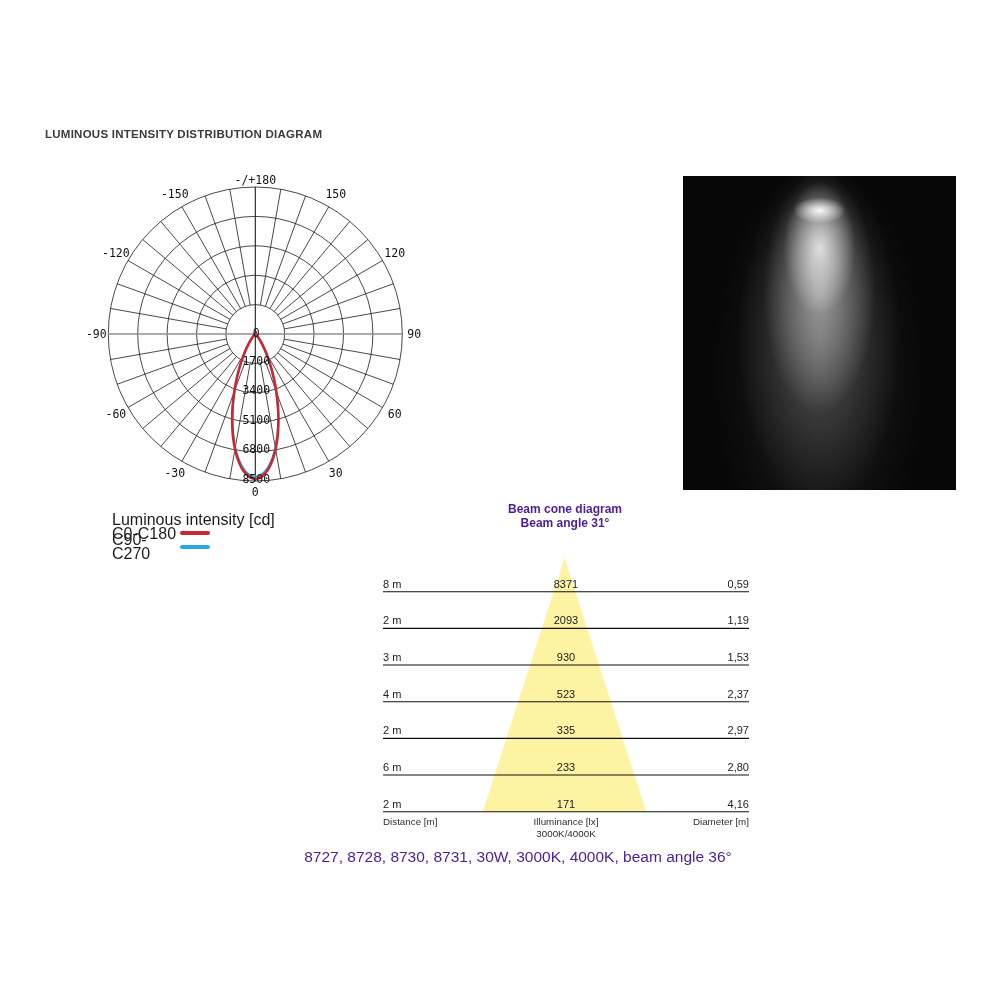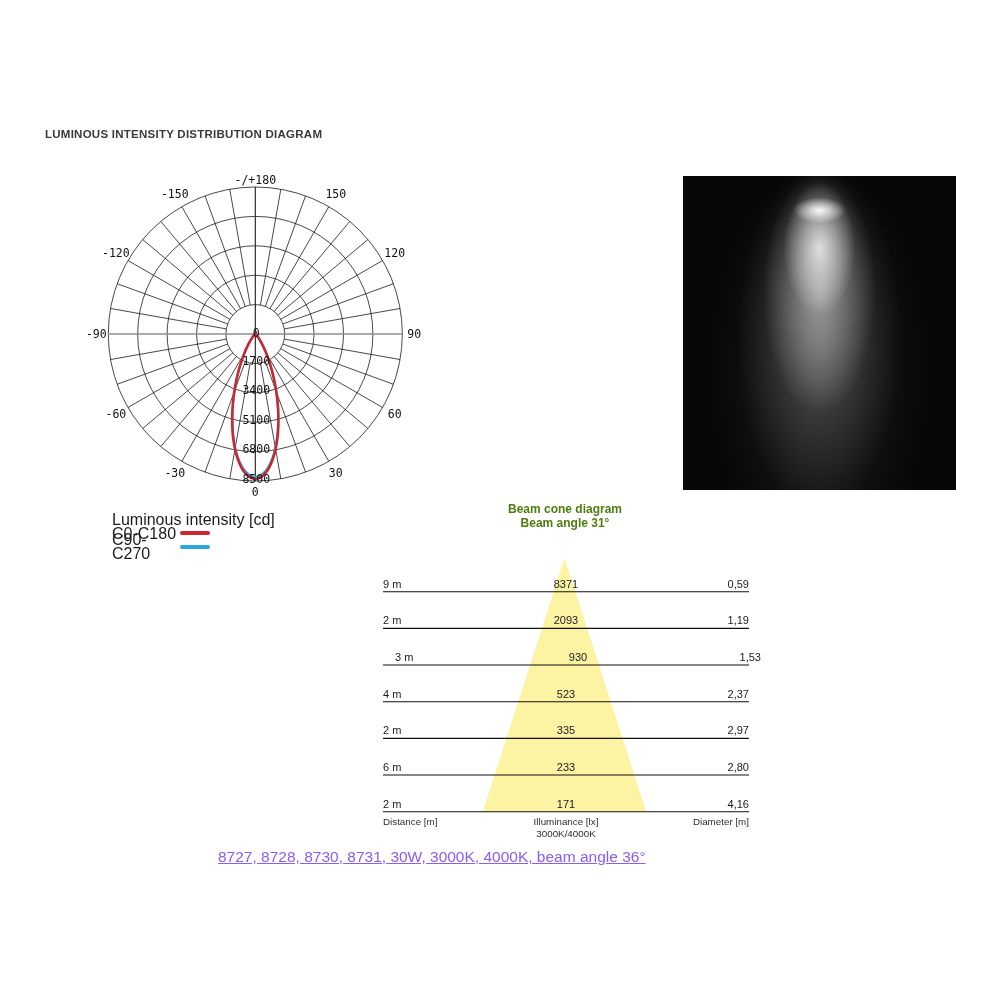--- a/index.html
+++ b/index.html
@@ -23,33 +23,33 @@
     background:
       radial-gradient(26px 13px at 50% 11%, rgba(255,255,255,.97), rgba(255,255,255,0) 100%),
       radial-gradient(46px 85px at 50% 23%, rgba(255,255,255,.78), rgba(255,255,255,0) 78%),
       radial-gradient(72px 155px at 50% 37%, rgba(228,228,228,.55), rgba(228,228,228,0) 78%),
       radial-gradient(105px 225px at 50% 52%, rgba(190,190,190,.32), rgba(190,190,190,0) 78%),
       radial-gradient(135px 260px at 50% 62%, rgba(160,160,160,.16), rgba(160,160,160,0) 80%),
       #070707;}
 
   
   .beam-header{left:415px;top:502px;width:300px;text-align:center;font-size:12px;font-weight:700;
-               line-height:14px;color:#4d7c0f;}
+               line-height:14px;color:#4c1d95;}
   .beam-diagram{left:383px;top:550px;width:366px;height:266px;}
   .beam-diagram svg{position:absolute;left:0;top:0;}
   .beam-row{position:absolute;left:0;width:366px;height:15px;font-size:11px;color:#1b1b1b;}
   .beam-row .dist{position:absolute;left:0;bottom:0;}
   .beam-row .illu{position:absolute;left:0;width:100%;text-align:center;bottom:0;}
   .beam-row .diam{position:absolute;right:0;bottom:0;}
   .beam-footer{left:383px;top:816px;width:366px;font-size:9.8px;line-height:12px;color:#2e2e2e;}
   .beam-footer .fl{position:absolute;left:0;top:0;}
   .beam-footer .fc{position:absolute;left:0;width:100%;text-align:center;top:0;}
   .beam-footer .fr{position:absolute;right:0;top:0;}
 
-  .caption{left:218px;top:848px;width:600px;font-size:15.5px;color:#8b5cf6;text-decoration:underline;}
+  .caption{left:218px;top:848px;width:600px;text-align:center;font-size:15.5px;color:#4c1d95;}
 </style>
 </head>
 <body>
 
 <div class="page">
 
   <div class="abs page-title">LUMINOUS INTENSITY DISTRIBUTION DIAGRAM</div>
 
   <div class="abs polar-wrap">
     <svg id="polar-svg" width="430" height="335" viewBox="0 0 430 335">
@@ -141,30 +141,30 @@
         <polygon points="181.5,8 99.8,261.7 263.2,261.7" fill="#fcf3a3"></polygon>
         <line x1="0" y1="41.7" x2="366" y2="41.7" stroke="#111" stroke-width="1.1"></line>
         <line x1="0" y1="78.37" x2="366" y2="78.37" stroke="#111" stroke-width="1.1"></line>
         <line x1="0" y1="115.04" x2="366" y2="115.04" stroke="#111" stroke-width="1.1"></line>
         <line x1="0" y1="151.71" x2="366" y2="151.71" stroke="#111" stroke-width="1.1"></line>
         <line x1="0" y1="188.38" x2="366" y2="188.38" stroke="#111" stroke-width="1.1"></line>
         <line x1="0" y1="225.05" x2="366" y2="225.05" stroke="#111" stroke-width="1.1"></line>
         <line x1="0" y1="261.72" x2="366" y2="261.72" stroke="#111" stroke-width="1.1"></line>
       </svg>
   <div class="beam-row" style="top: 24.7px;">
-        <span class="dist">9 m</span>
+        <span class="dist">8 m</span>
         <span class="illu">8371</span>
         <span class="diam">0,59</span>
       </div>
       <div class="beam-row" style="top: 61.37px;">
         <span class="dist">2 m</span>
         <span class="illu">2093</span>
         <span class="diam">1,19</span>
       </div>
-      <div class="beam-row" style="top: 98.04px; margin-left: 12px;">
+      <div class="beam-row" style="top: 98.04px;">
         <span class="dist">3 m</span>
         <span class="illu">930</span>
         <span class="diam">1,53</span>
       </div>
       <div class="beam-row" style="top: 134.71px;">
         <span class="dist">4 m</span>
         <span class="illu">523</span>
         <span class="diam">2,37</span>
       </div>
       <div class="beam-row" style="top: 171.38px;">

